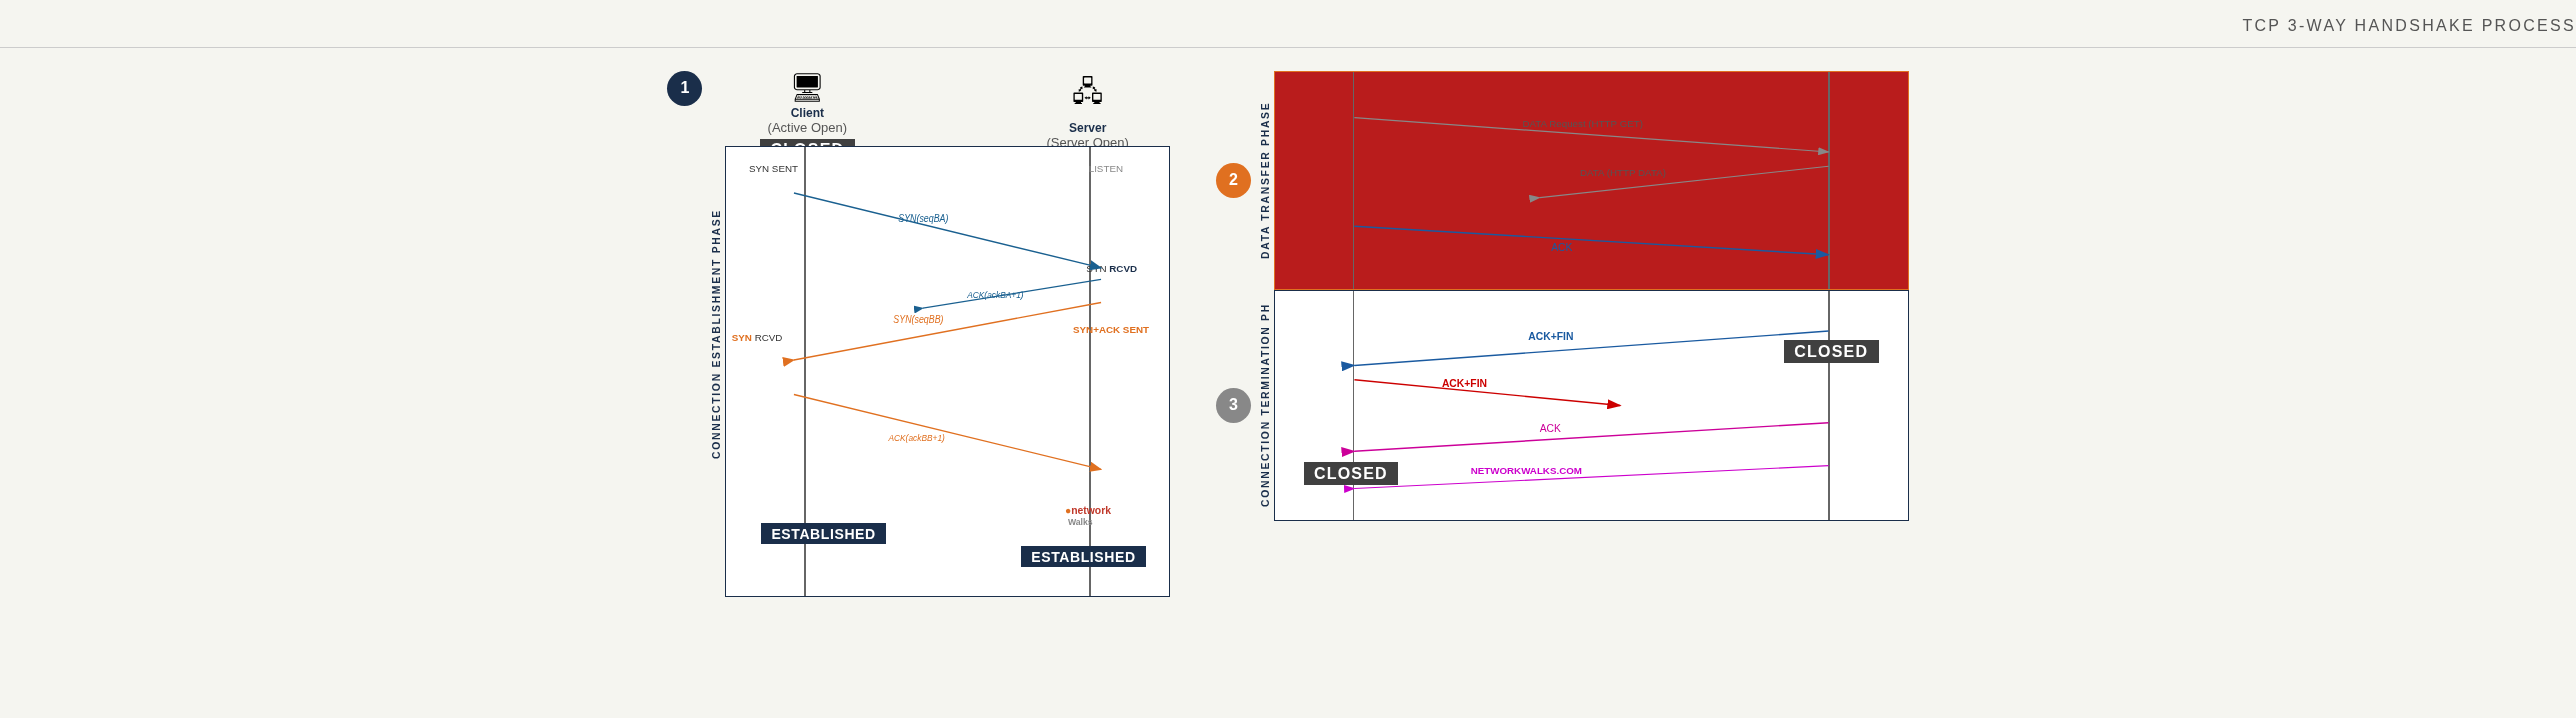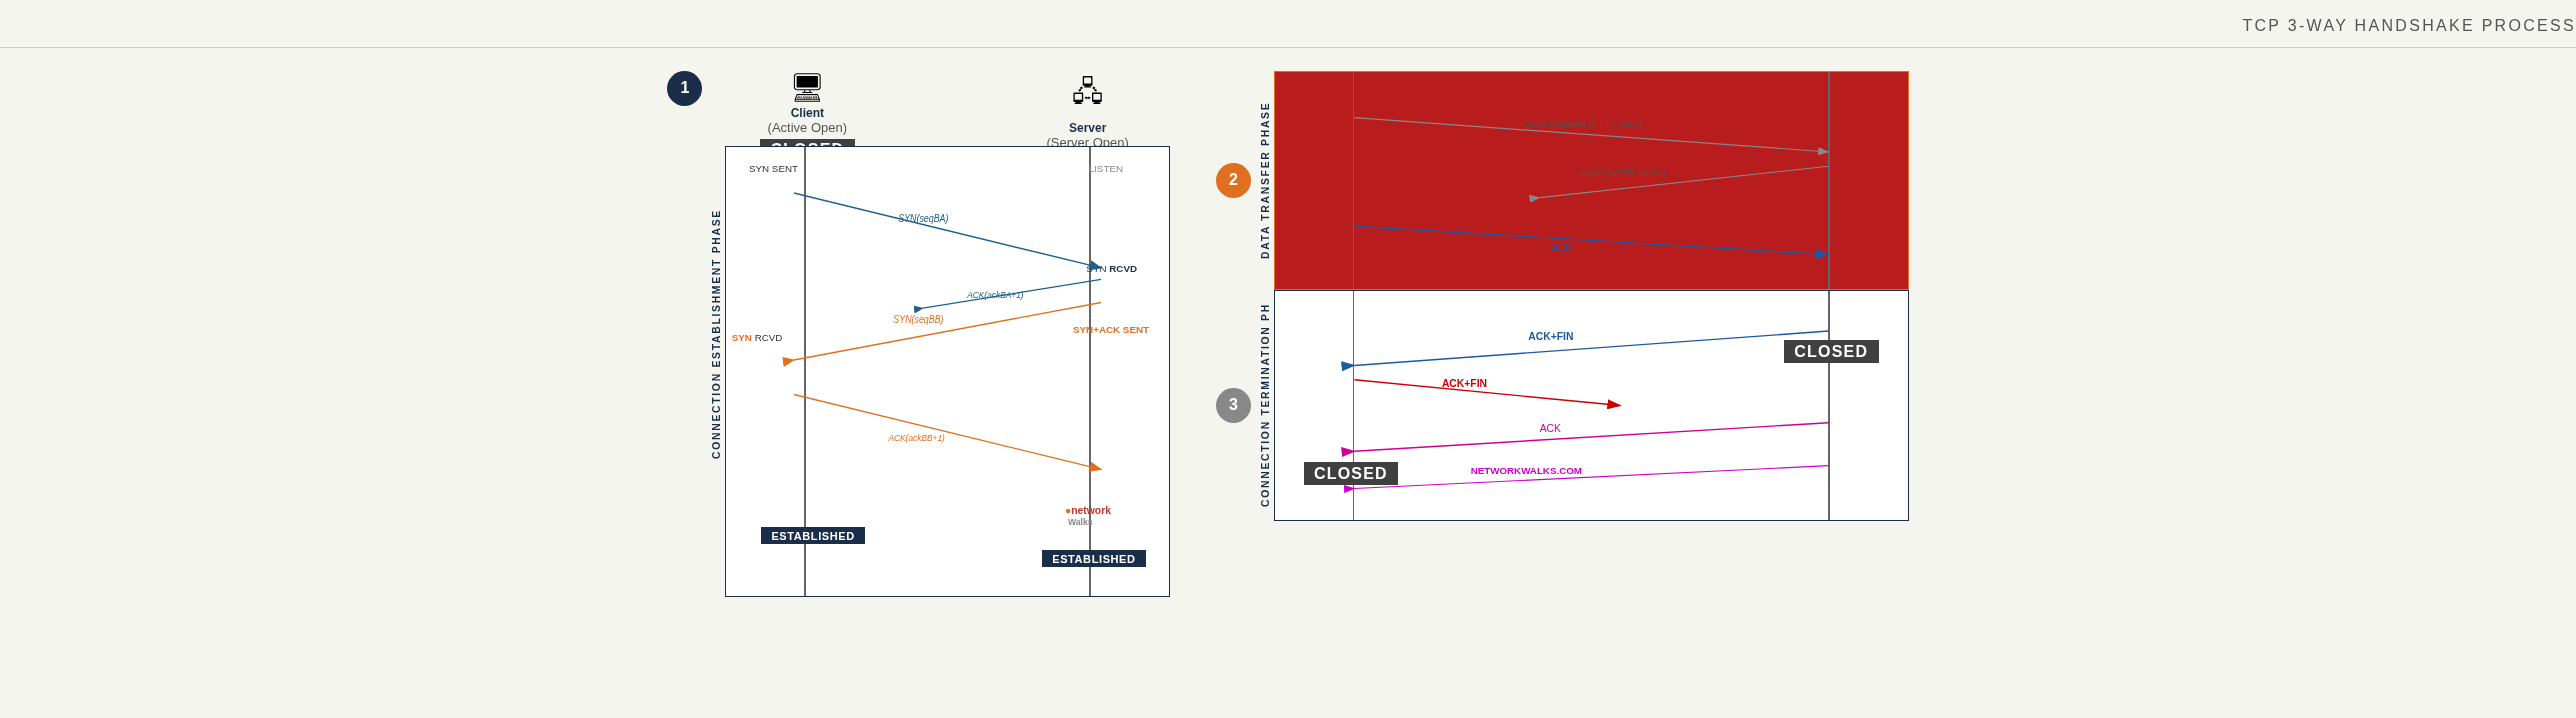--- a/index.html
+++ b/index.html
@@ -98,21 +98,21 @@
       color: white;
       font-size: 16px;
       font-weight: bold;
       padding: 2.3px 10.4px;
       letter-spacing: 1.2px;
       margin-top: 3.5px;
     }
     .established-badge {
       background: #1a2e4a;
       color: white;
-      font-size: 11px;
+      font-size: 14px;
       font-weight: bold;
       padding: 2.3px 10.4px;
       letter-spacing: 0.6px;
       margin-top: 3.5px;
     }
     .state-label {
       font-size: 10.4px;
       color: #555;
       font-style: italic;
       position: absolute;

